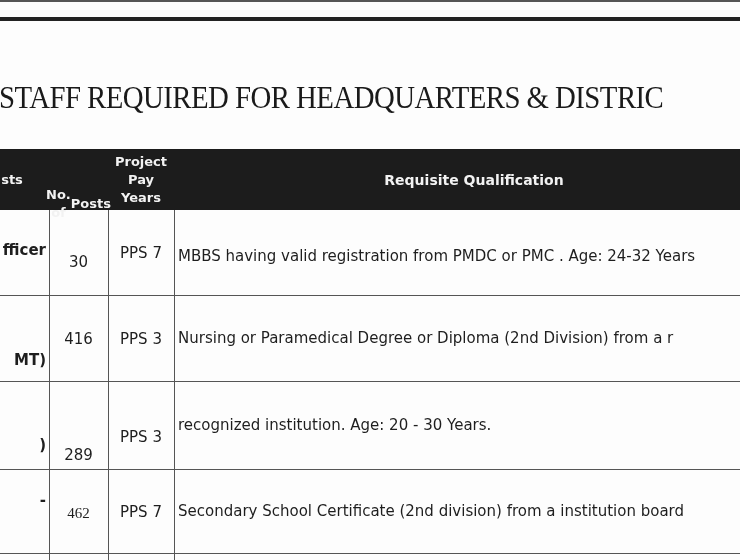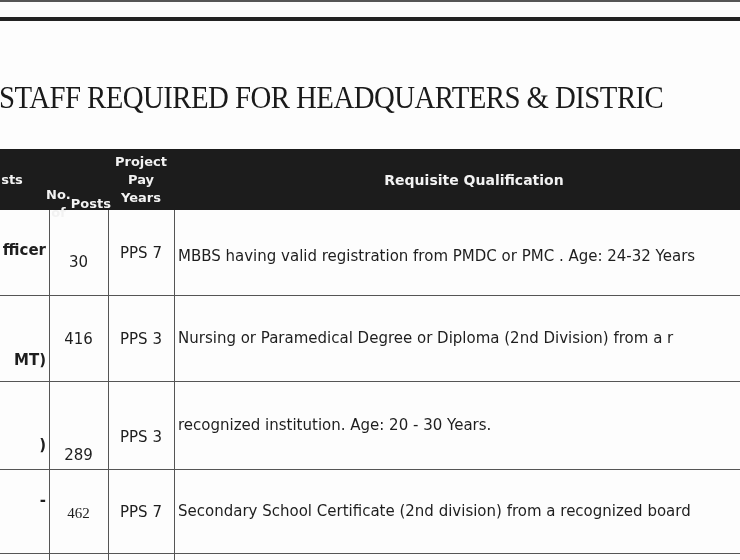--- a/index.html
+++ b/index.html
@@ -83,15 +83,15 @@
   <div class="cell qual" style="top:382px;height:87px;flex-direction:column;justify-content:center;align-items:flex-start;white-space:pre;">
     <div>recognized institution. Age: 20 - 30 Years.</div>
   </div>
 </div>
 
 <div>
   <div class="cell post" style="top:485px;height:30px;">-</div>
   <div class="cell num" style="left:49px;width:59px;top:472px;height:83px;font-family:Liberation Serif, serif;">462</div>
   <div class="cell num" style="left:108px;width:66px;top:470px;height:83px;">PPS 7</div>
   <div class="cell qual" style="top:470px;height:83px;flex-direction:column;justify-content:center;align-items:flex-start;">
-    <div>Secondary School Certificate (2nd division) from a recognized board</div>
+    <div>Secondary School Certificate (2nd division) from a institution board</div>
   </div>
 </div>
 
 </body></html>

